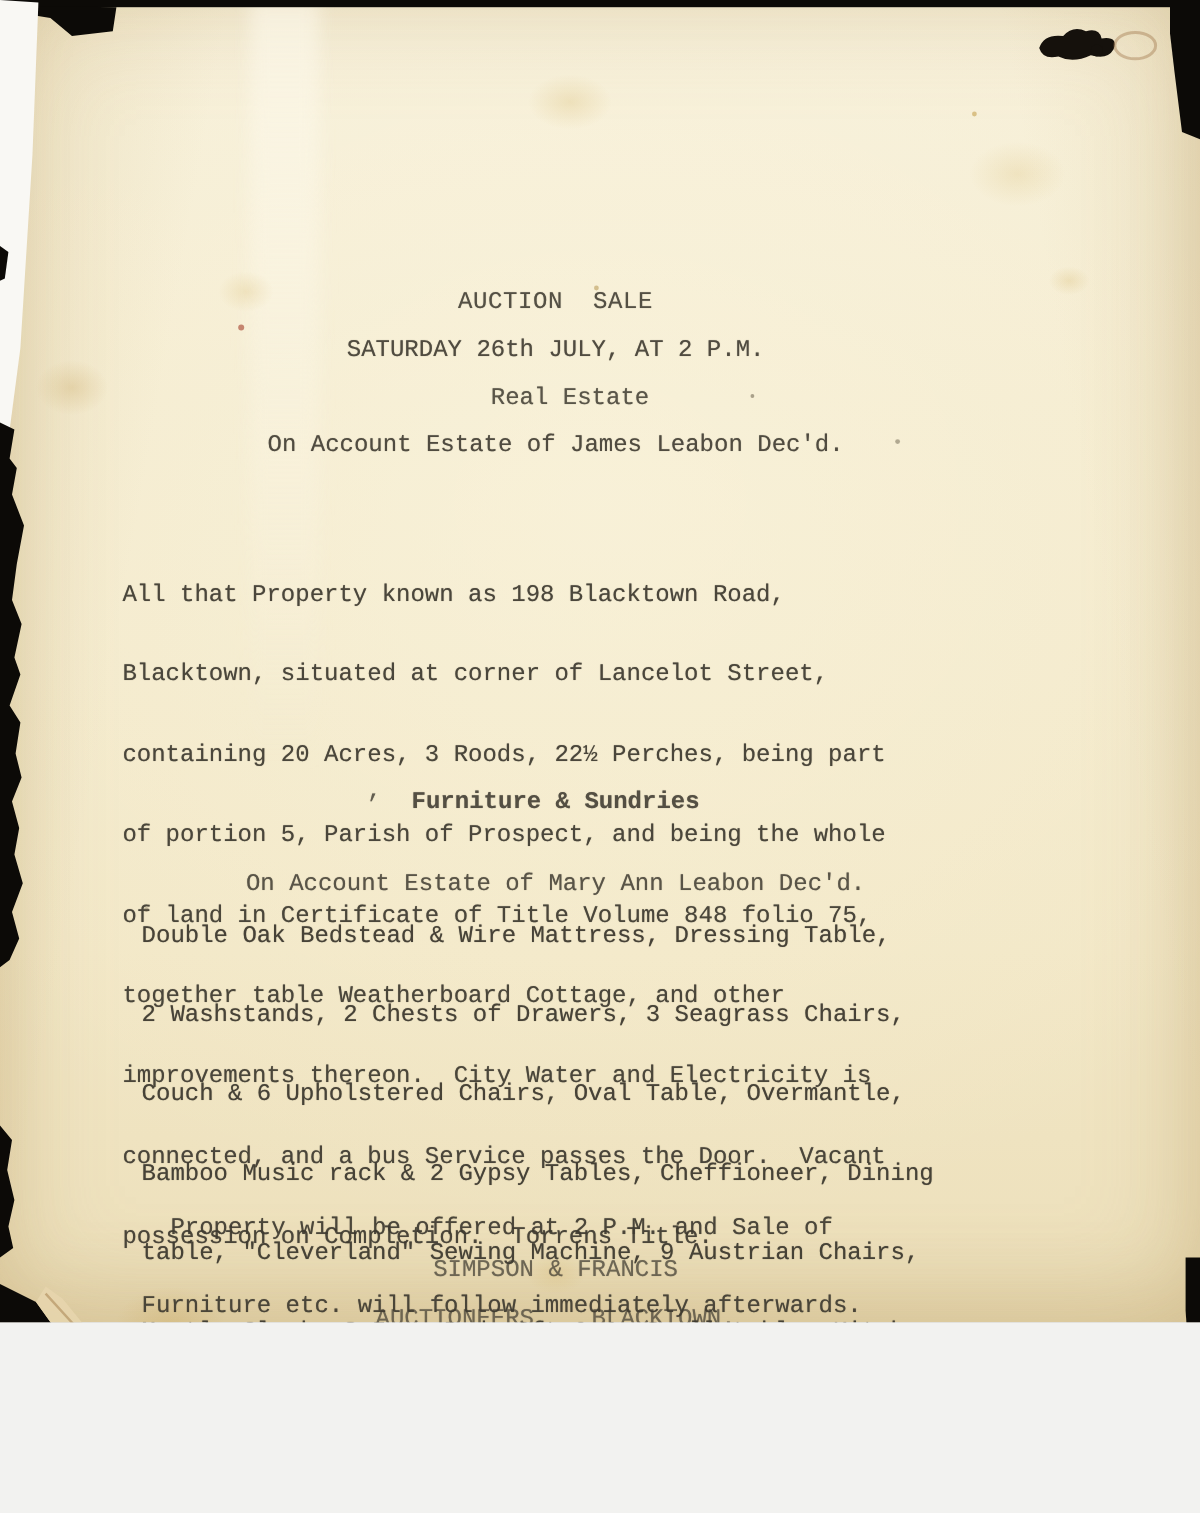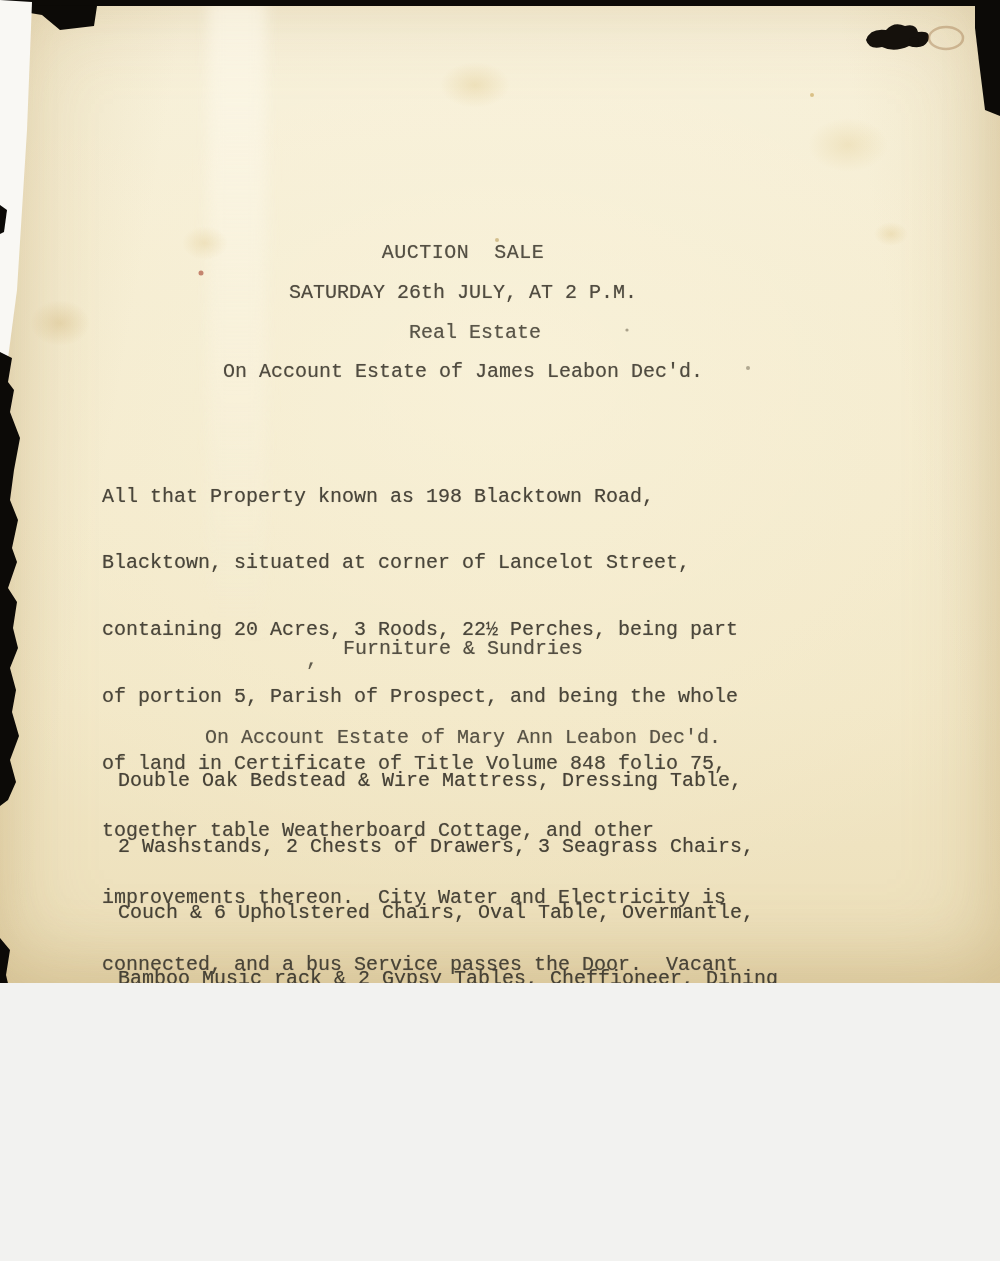--- a/index.html
+++ b/index.html
@@ -1,16 +1,16 @@
 <!DOCTYPE html>
 <html><head>
 <meta charset="utf-8">
 <style>
   html,body{margin:0;padding:0;background:#f2f2f0;}
-  #scan{position:relative;width:1000px;height:983px;overflow:hidden;background:#a3a3a3;
+  #scan{position:relative;width:1000px;height:1102px;overflow:hidden;background:#a3a3a3;
         font-family:"Liberation Mono","DejaVu Sans Mono",monospace;}
   #paper{position:absolute;inset:0;z-index:1;
     background:
       radial-gradient(120% 90% at 50% 38%, rgba(255,251,232,.38), rgba(0,0,0,0) 62%),
       linear-gradient(100deg, rgba(226,210,170,.55), rgba(0,0,0,0) 16%),
       linear-gradient(260deg, rgba(228,213,175,.45), rgba(0,0,0,0) 14%),
       linear-gradient(180deg,#f7f0da 0%,#f4ebcf 30%,#f2e7c6 72%,#ecdfba 100%);
     box-shadow: inset 0 0 95px rgba(178,148,88,.30), inset 0 -25px 60px rgba(170,140,80,.18);}
   .stain{position:absolute;z-index:2;border-radius:50%;pointer-events:none;}
   #streak{position:absolute;z-index:2;left:208px;top:0;width:58px;height:640px;
@@ -19,21 +19,21 @@
   .txt{position:absolute;z-index:3;color:#3e3a30;font-size:20px;white-space:pre;
        text-shadow:0 0 .8px rgba(62,58,48,.6);}
   .center{left:0;width:926px;text-align:center;}
   .para div{white-space:pre;}
   #title{top:241px;letter-spacing:.5px;opacity:.88;}
   #dateline{top:281px;opacity:.9;}
   #s1head{top:321px;opacity:.85;margin-left:12px;}
   #s1acct{top:360px;opacity:.9;}
   #para1{left:102px;top:441px;line-height:22.3px;opacity:.93;}
   #straymark{left:306px;top:648px;opacity:.8;}
-  #s2head{top:637px;opacity:.88;}
+  #s2head{top:657px;opacity:.88;font-weight:bold;}
   #s2acct{top:726px;opacity:.85;}
   #para2{left:118px;top:726px;line-height:22px;opacity:.95;}
   #terms{left:118px;top:970px;line-height:21.5px;opacity:.92;text-align:center;}
   #firm{top:1047px;opacity:.72;}
   #role{top:1088px;opacity:.7;}
   #contact{top:1128px;left:0;width:884px;text-align:center;opacity:.85;}
   #cutoff{top:1242px;left:0;width:926px;text-align:center;height:11px;overflow:hidden;
           z-index:5;color:rgba(58,48,36,.78);text-shadow:none;opacity:.8;}
   #artifacts{position:absolute;inset:0;z-index:4;pointer-events:none;}
 </style>

